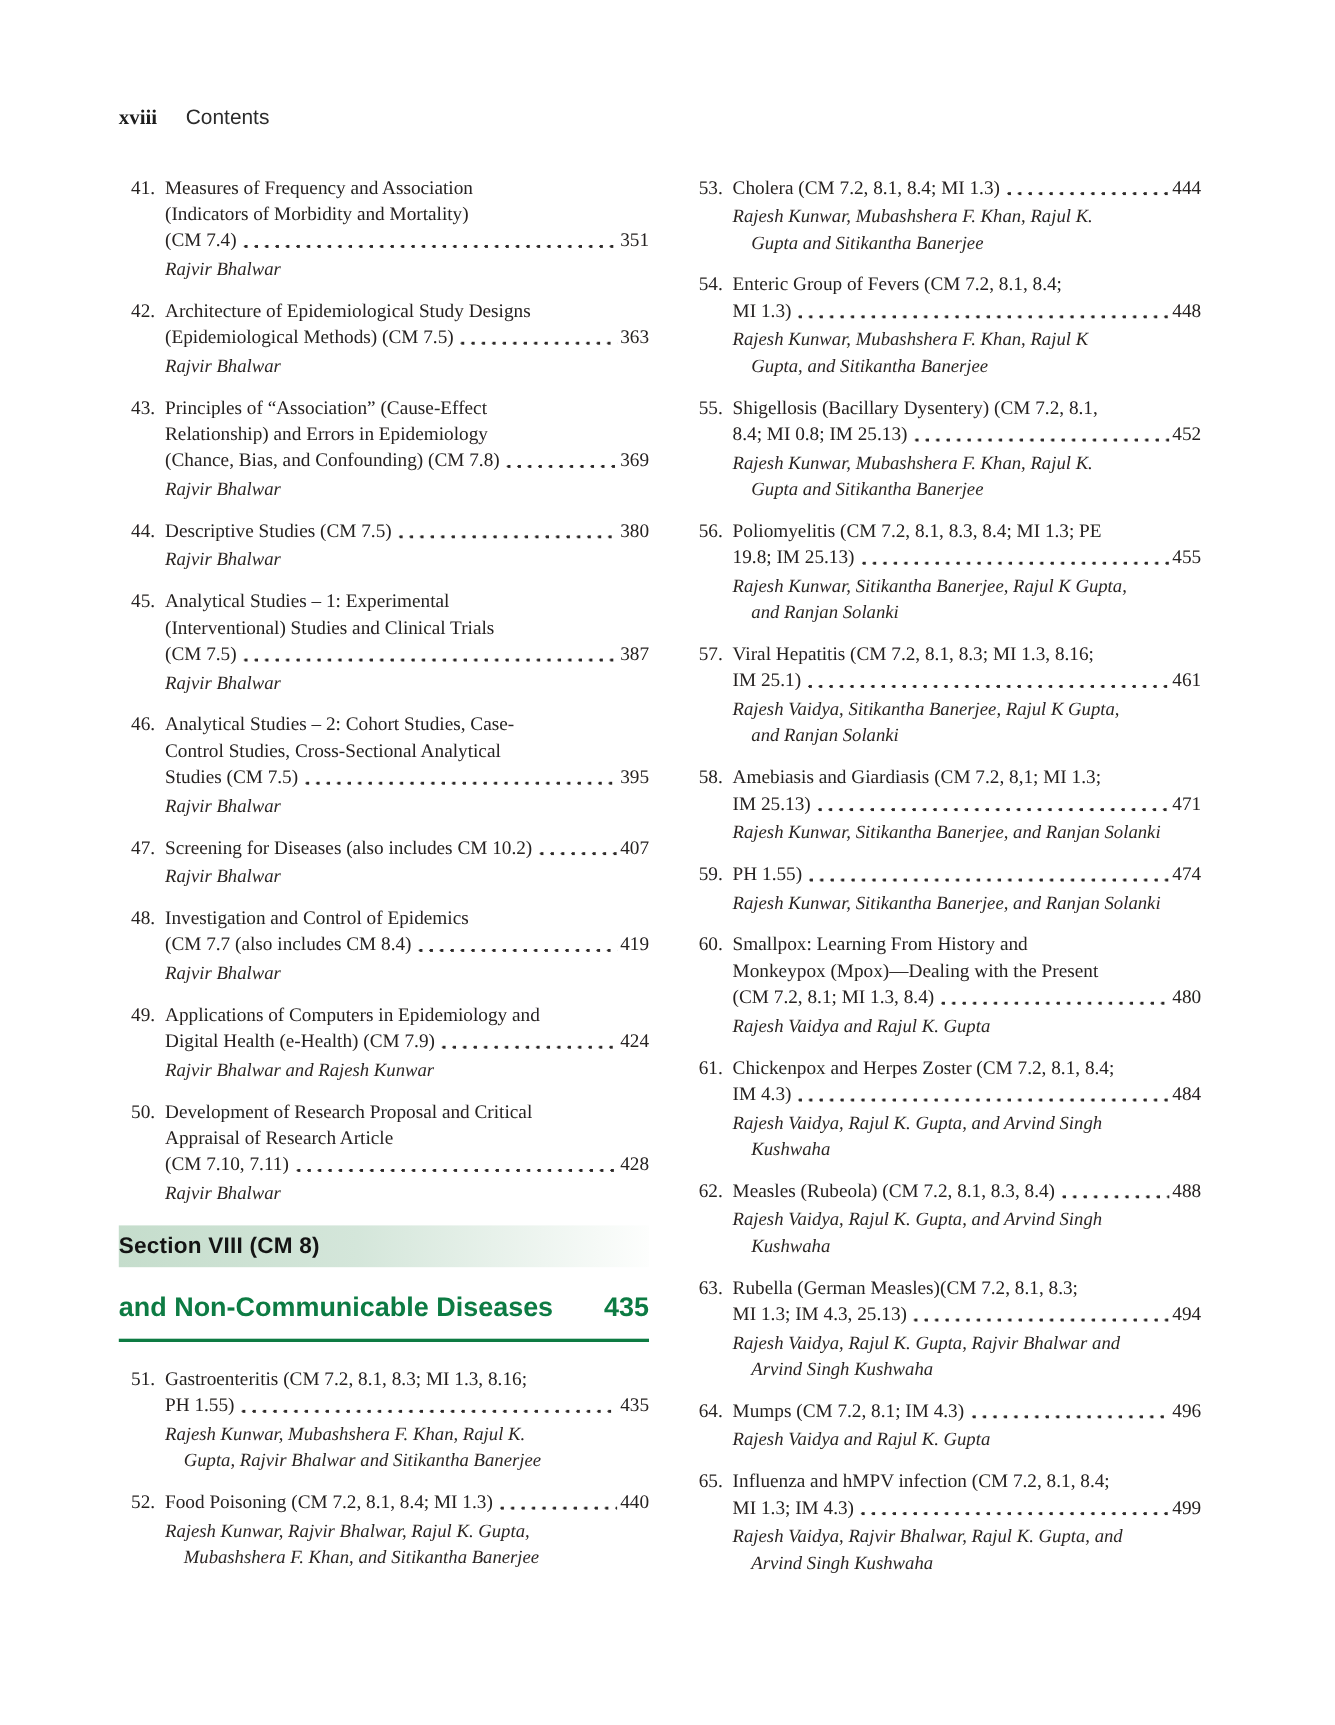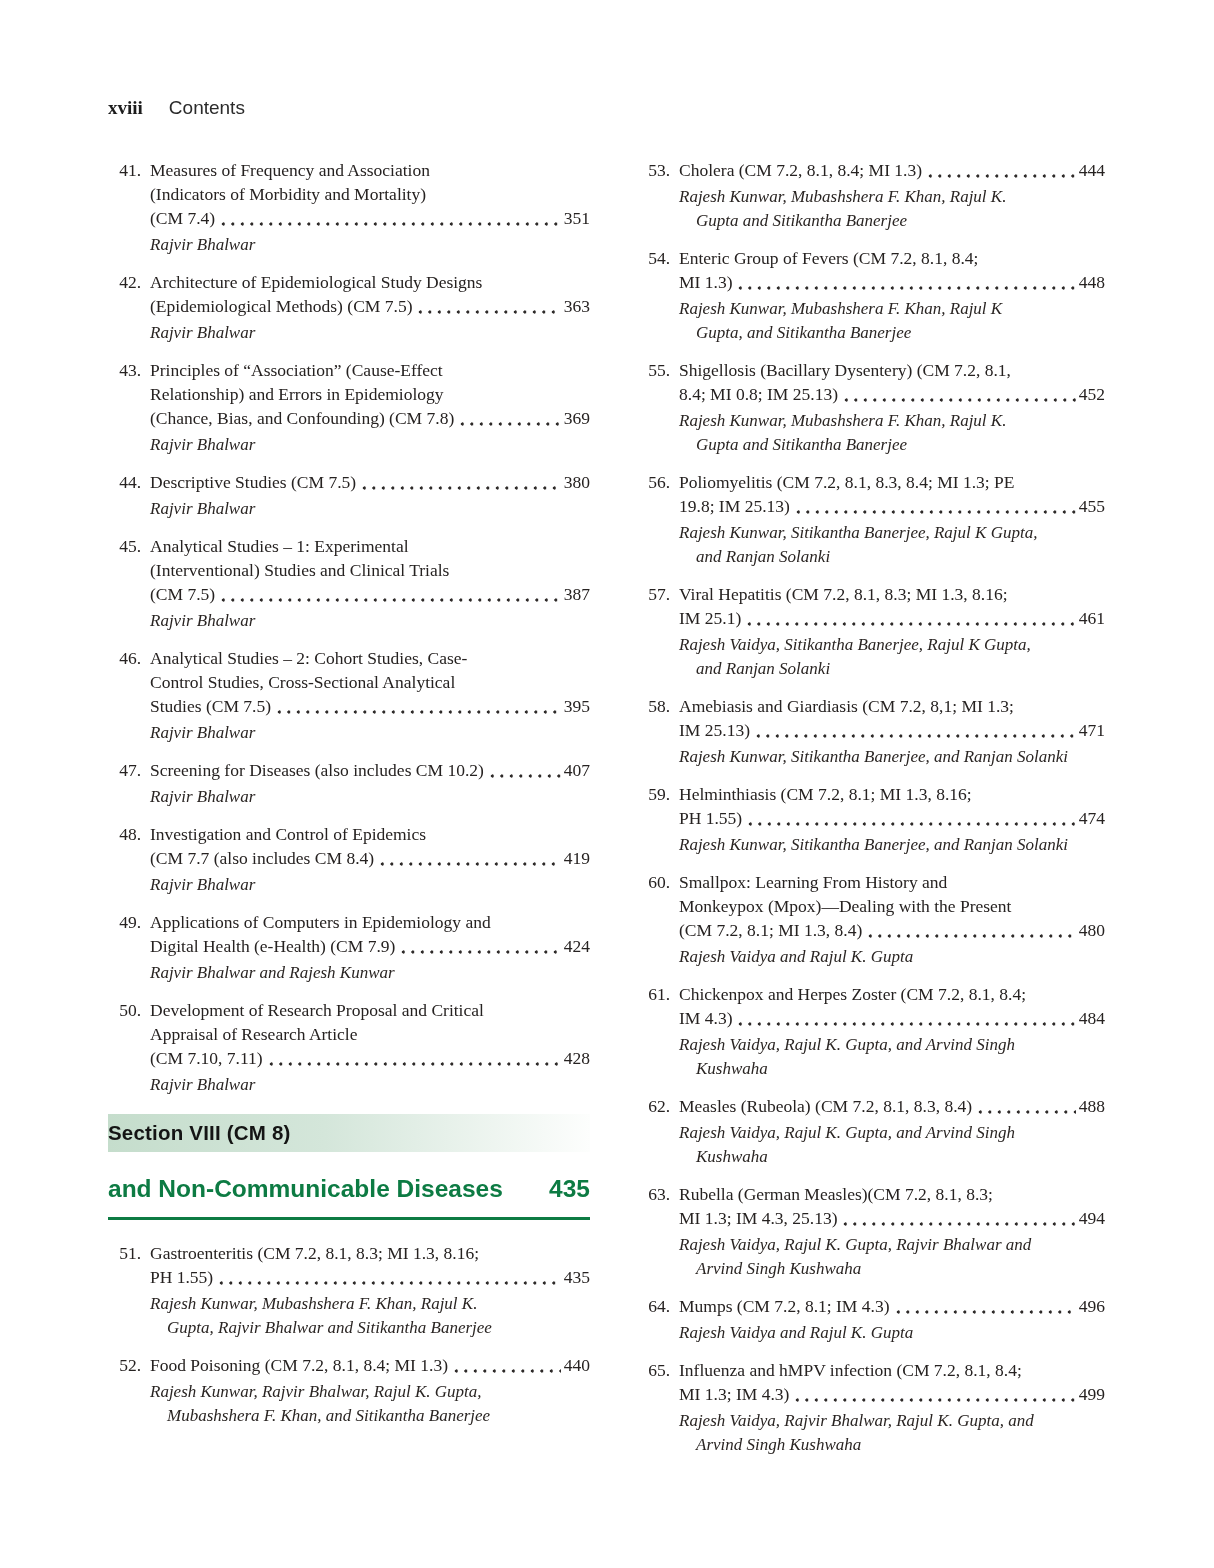--- a/index.html
+++ b/index.html
@@ -9,21 +9,21 @@
     box-sizing:border-box;
     background:#ffffff;
     padding:96px 0 0 108px;
     font-family:"Liberation Serif", serif;
     color:#262221;
     overflow:hidden;
   }
   .running-head{height:26px;margin-bottom:36px;}
   .folio{font:bold 19px/24px "Liberation Serif", serif;color:#1c1c1c;}
   .rh-title{font:400 19px/24px "Liberation Sans", sans-serif;color:#2b2b2b;margin-left:26px;}
-  .cols{display:flex;gap:47px;align-items:flex-start;}
+  .cols{display:flex;gap:34px;align-items:flex-start;}
   .col{width:482px;flex:0 0 auto;}
   .col-right{width:468px;}
   .entry{display:flex;margin-bottom:13px;}
   .num{
     flex:0 0 33px;text-align:right;margin-right:9px;
     font-size:17.5px;line-height:24px;white-space:nowrap;
   }
   .ebody{flex:1 1 auto;min-width:0;}
   .tline{font-size:17.5px;line-height:24px;white-space:nowrap;}
   .lline{display:flex;line-height:24px;}
@@ -341,21 +341,20 @@
                 <span class="pg">471</span>
               </div>
               <div class="authors">
                 <div class="aline">Rajesh Kunwar, Sitikantha Banerjee, and Ranjan Solanki</div>
               </div>
             </div>
           </div>
           <div class="entry">
             <div class="num">59.</div>
             <div class="ebody">
-              <div class="tline">Helminthiasis (CM 7.2, 8.1; MI 1.3, 8.16;</div>
               <div class="lline">
                 <span class="tend">PH 1.55)</span>
                 <span class="dots"></span>
                 <span class="pg">474</span>
               </div>
               <div class="authors">
                 <div class="aline">Rajesh Kunwar, Sitikantha Banerjee, and Ranjan Solanki</div>
               </div>
             </div>
           </div>

